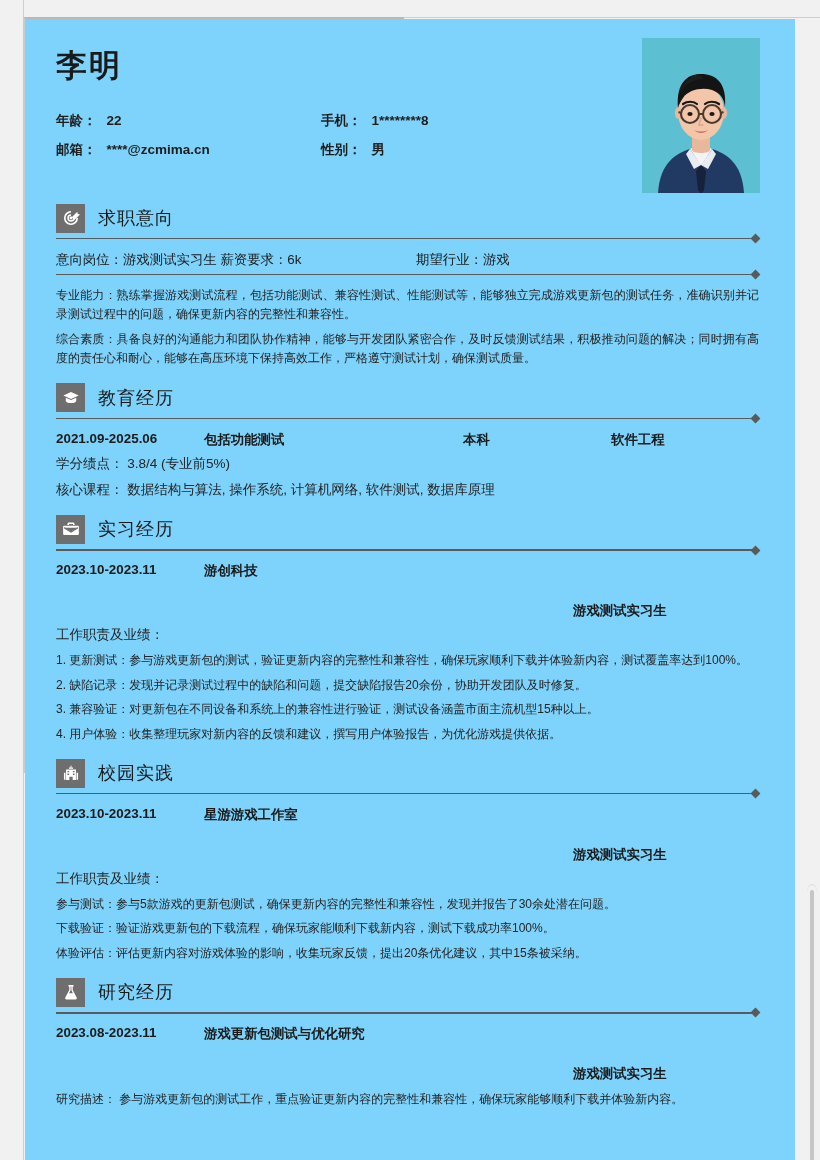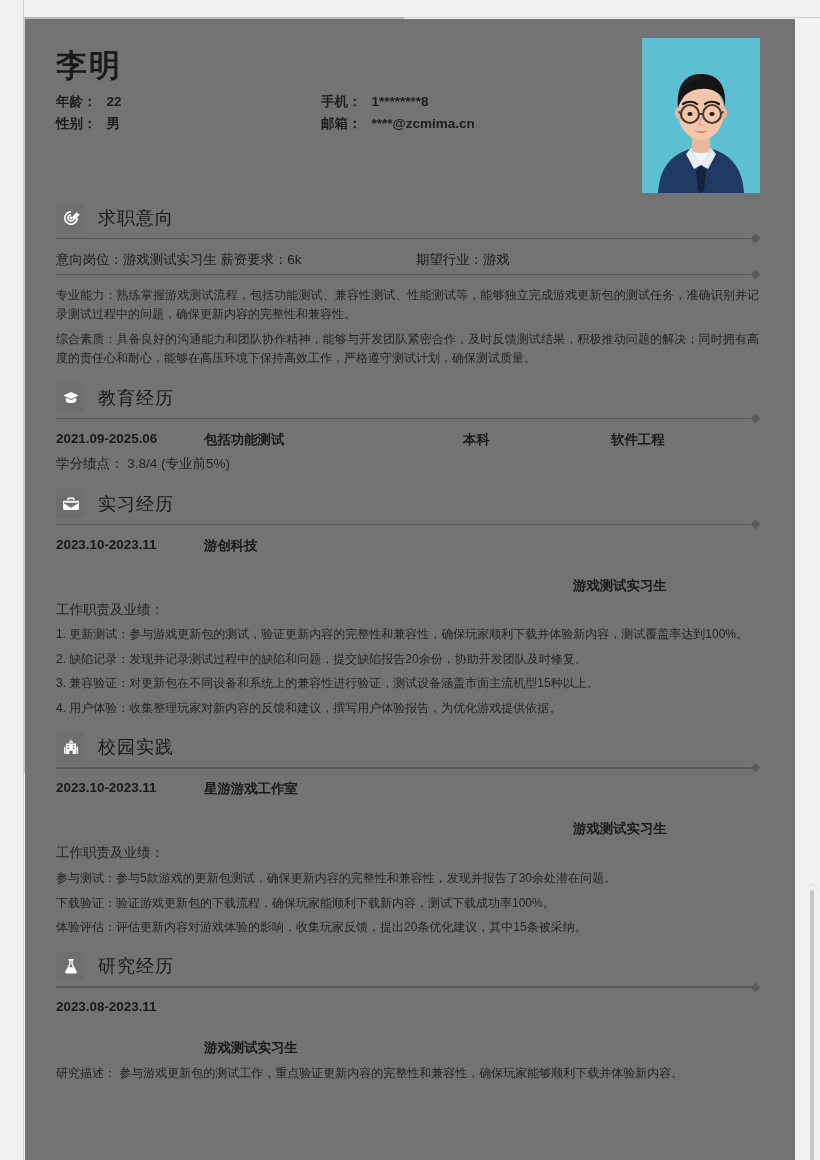--- a/index.html
+++ b/index.html
@@ -28,33 +28,33 @@
   }
   .ruler-v-inner {
     position: absolute; left: 23px; top: 18px; width: 2px; height: 755px;
     background: #cbcbcb;
   }
 
   
   .sheet {
     position: absolute; left: 25px; top: 19px;
     width: 770px; min-height: 1141px;
-    background: #737373;
+    background: #7dd3fc;
     padding: 0;
   }
 
   
   .hdr { position: relative; padding: 14px 36px 0 31px; height: 170px; }
   .name {
     font-size: 31px; font-weight: bold; color: #1a1a1a;
     letter-spacing: 2px; margin: 14px 0 0 0; line-height: 1.2;
   }
   .contact-grid {
-    margin-top: 9px; display: grid;
-    grid-template-columns: 265px auto; row-gap: 4px;
+    margin-top: 28px; display: grid;
+    grid-template-columns: 265px auto; row-gap: 11px;
     max-width: 540px;
   }
   .cfield { font-size: 13.5px; color: #1d1d1d; white-space: nowrap; }
   .cfield .k { font-weight: bold; }
   .cfield .v { font-weight: bold; margin-left: 10px; }
 
   .photo {
     position: absolute; right: 35px; top: 19px;
     width: 118px; height: 155px;
     background: linear-gradient(#5fc3d4, #57bdd0);
@@ -149,24 +149,24 @@
       <div class="name">李明</div>
 
       <div class="contact-grid">
         <div class="cfield">
           <span class="k">年龄：</span><span class="v">22</span>
         </div>
         <div class="cfield">
           <span class="k">手机：</span><span class="v">1********8</span>
         </div>
         <div class="cfield">
-          <span class="k">性别：</span><span class="v">男</span>
+          <span class="k">邮箱：</span><span class="v">****@zcmima.cn</span>
         </div>
         <div class="cfield">
-          <span class="k">邮箱：</span><span class="v">****@zcmima.cn</span>
+          <span class="k">性别：</span><span class="v">男</span>
         </div>
       </div>
 
       <div class="photo">
         <svg viewBox="0 0 118 155" xmlns="http://www.w3.org/2000/svg">
           <rect width="118" height="155" fill="#5dbfd2"></rect>
 
           <path d="M16 155 C18 124 35 115 48 111 L70 111 C83 115 100 124 102 155 Z" fill="#203a63"></path>
 
           <path d="M48 111 L59 128 L70 111 L64 108 L54 108 Z" fill="#f2f4f7"></path>
@@ -241,20 +241,21 @@
         <span class="sec-title">教育经历</span>
       </div>
       <div class="sec-rule"></div>
       <div class="row3">
         <div class="c-date">2021.09-2025.06</div>
         <div class="c-org">包括功能测试</div>
         <div class="c-deg">本科</div>
         <div class="c-maj">软件工程</div>
       </div>
       <div class="sub">学分绩点： 3.8/4 (专业前5%)</div>
+      <div class="sub">核心课程： 数据结构与算法, 操作系统, 计算机网络, 软件测试, 数据库原理</div>
     </div>
 
     <div class="sec">
       <div class="sec-head">
         <span class="sec-ico">
           <svg viewBox="0 0 24 24">
               <path d="M9.3 3.2h5.4c1.2 0 2.1.9 2.1 2.1v1.3h-2.1V5.4H9.3v1.2H7.2V5.3c0-1.2.9-2.1 2.1-2.1z"></path>
               <path d="M2.6 7.6h18.8c.6 0 1.1.5 1.1 1.1v10.1c0 .6-.5 1.1-1.1 1.1H2.6c-.6 0-1.1-.5-1.1-1.1V8.7c0-.6.5-1.1 1.1-1.1zm1.2 2.6l8.2 5 8.2-5z" fill-rule="evenodd"></path>
               <path d="M2.8 9.4l9.2 5.6 9.2-5.6v1.9L12 17 2.8 11.3z" fill="#6e6e6e"></path>
             </svg>
@@ -300,20 +301,21 @@
         <span class="sec-ico">
           <svg viewBox="0 0 24 24">
               <path d="M8.6 2.6h6.8v1.9h-1.1v4.7l5.3 10.1c.6 1.2-.2 2.6-1.5 2.6H5.9c-1.4 0-2.2-1.4-1.5-2.6l5.3-10.1V4.5H8.6zm2.9 1.9v5.2l-2.1 4h5.2l-2.1-4V4.5z"></path>
             </svg>
         </span>
         <span class="sec-title">研究经历</span>
       </div>
       <div class="sec-rule"></div>
       <div class="row2">
         <div class="c-date">2023.08-2023.11</div>
+        <div class="c-org">游戏更新包测试与优化研究</div>
         <div class="c-role">游戏测试实习生</div>
       </div>
       <p class="para first">研究描述： 参与游戏更新包的测试工作，重点验证更新内容的完整性和兼容性，确保玩家能够顺利下载并体验新内容。</p>
 
     </div>
 
   </div>
 
   <div class="scrollbar-track">
     <div class="scroll-cap"></div>

